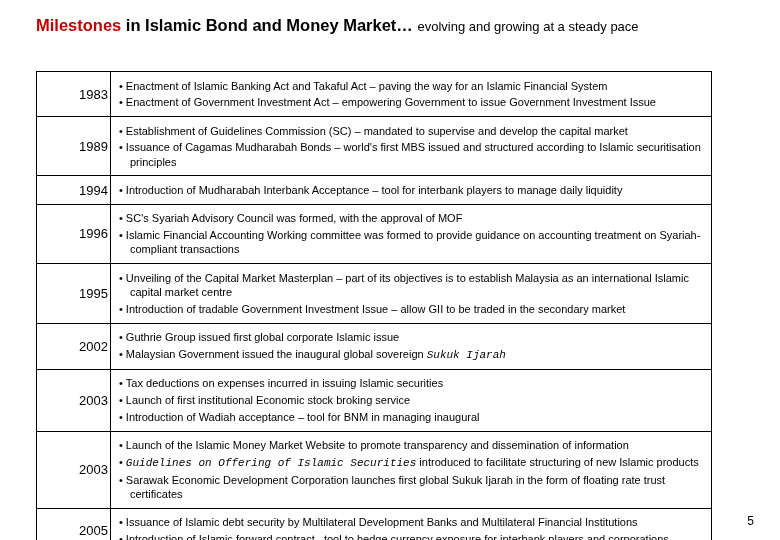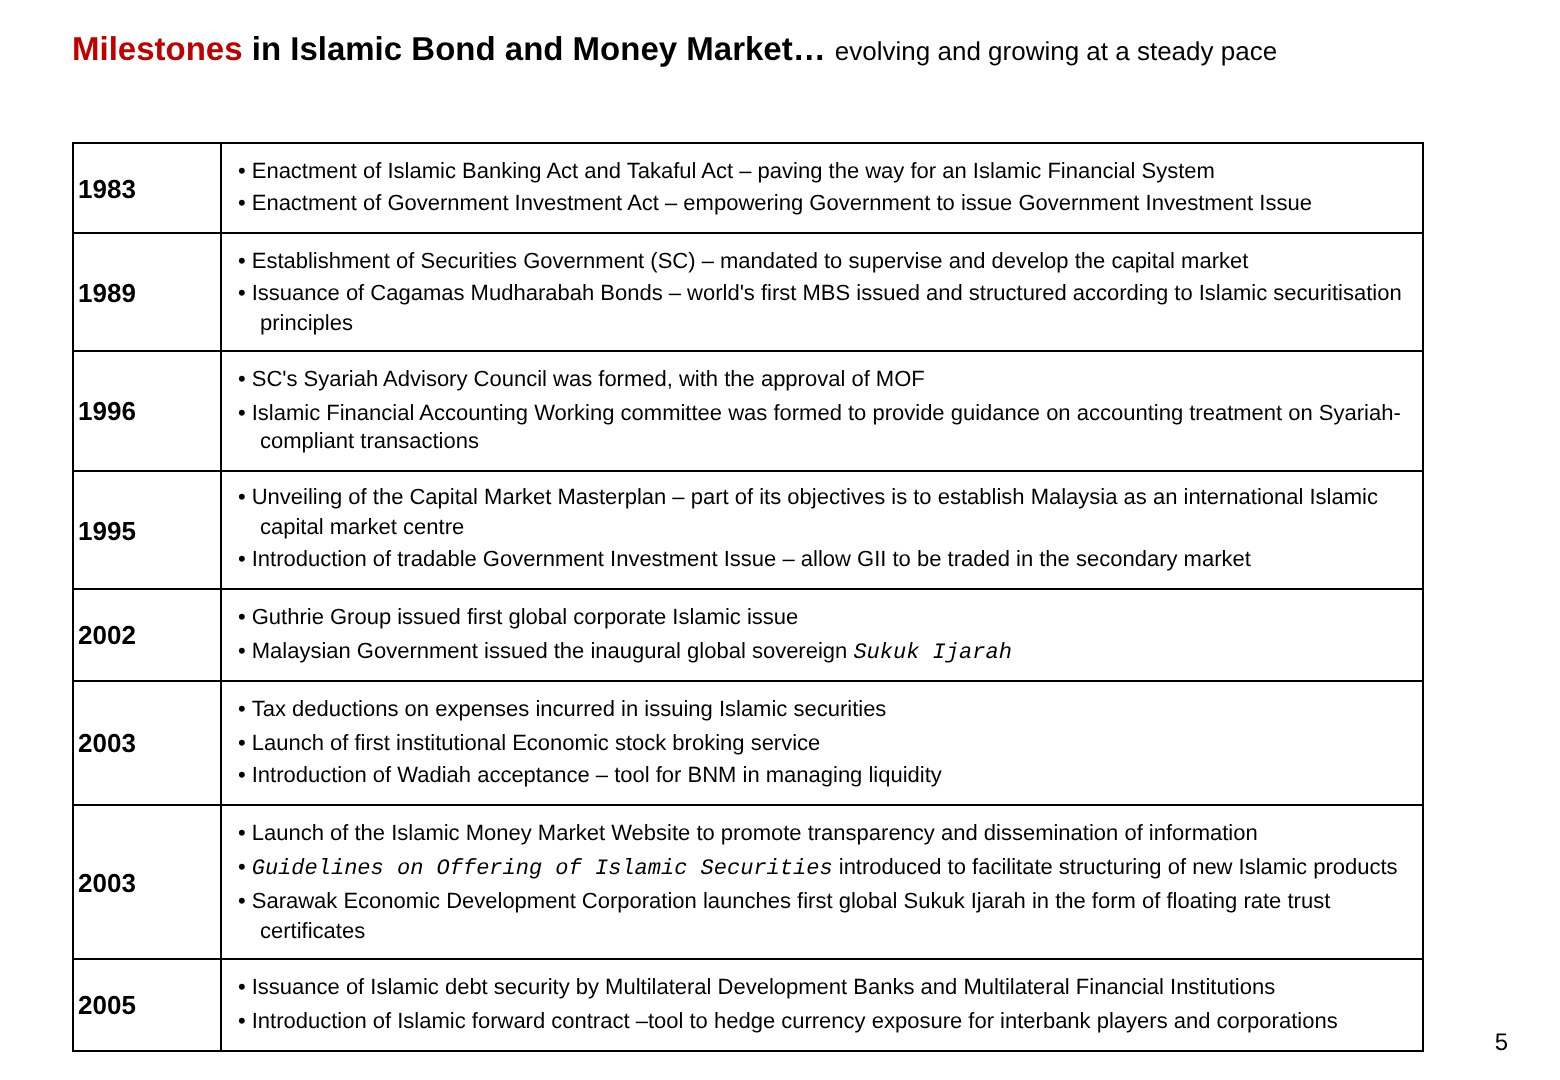--- a/index.html
+++ b/index.html
@@ -27,24 +27,24 @@
     position: absolute;
     top: 71px;
     left: 36px;
     width: 676px;
     border-collapse: collapse;
     table-layout: fixed;
   }
   table.milestones td { border: 1px solid #000000; }
   td.year {
     width: 74px;
-    text-align: left;
+    text-align: right;
     vertical-align: middle;
     font-size: 13px;
-    font-weight: bold;
+    font-weight: normal;
     padding: 4px 2px;
   }
   td.content {
     padding: 4px 10px 4px 8px;
     font-size: 11px;
     line-height: 1.3;
     vertical-align: middle;
   }
   .bullet {
     margin: 2.5px 0;
@@ -73,22 +73,28 @@
         <tr>
           <td class="year">1983</td>
           <td class="content">
             <div class="bullet"><span class="marker">•</span><span><span>Enactment of Islamic Banking Act and Takaful Act – paving the way for an Islamic Financial System</span></span></div>
             <div class="bullet"><span class="marker">•</span><span><span>Enactment of Government Investment Act – empowering Government to issue Government Investment Issue</span></span></div>
           </td>
         </tr>
         <tr>
           <td class="year">1989</td>
           <td class="content">
-            <div class="bullet"><span class="marker">•</span><span><span>Establishment of Securities Government (SC) – mandated to supervise and develop the capital market</span></span></div>
+            <div class="bullet"><span class="marker">•</span><span><span>Establishment of Guidelines Commission (SC) – mandated to supervise and develop the capital market</span></span></div>
             <div class="bullet"><span class="marker">•</span><span><span>Issuance of Cagamas Mudharabah Bonds – world's first MBS issued and structured according to Islamic securitisation principles</span></span></div>
+          </td>
+        </tr>
+        <tr>
+          <td class="year">1994</td>
+          <td class="content">
+            <div class="bullet"><span class="marker">•</span><span><span>Introduction of Mudharabah Interbank Acceptance – tool for interbank players to manage daily liquidity</span></span></div>
           </td>
         </tr>
         <tr>
           <td class="year">1996</td>
           <td class="content">
             <div class="bullet"><span class="marker">•</span><span><span>SC's Syariah Advisory Council was formed, with the approval of MOF</span></span></div>
             <div class="bullet"><span class="marker">•</span><span><span>Islamic Financial Accounting Working committee was formed to provide guidance on accounting treatment on Syariah-compliant transactions</span></span></div>
           </td>
         </tr>
         <tr>
@@ -103,21 +109,21 @@
           <td class="content">
             <div class="bullet"><span class="marker">•</span><span><span>Guthrie Group issued first global corporate Islamic issue</span></span></div>
             <div class="bullet"><span class="marker">•</span><span><span>Malaysian Government issued the inaugural global sovereign </span><span class="italic">Sukuk Ijarah</span></span></div>
           </td>
         </tr>
         <tr>
           <td class="year">2003</td>
           <td class="content">
             <div class="bullet"><span class="marker">•</span><span><span>Tax deductions on expenses incurred in issuing Islamic securities</span></span></div>
             <div class="bullet"><span class="marker">•</span><span><span>Launch of first institutional Economic stock broking service</span></span></div>
-            <div class="bullet"><span class="marker">•</span><span><span>Introduction of Wadiah acceptance – tool for BNM in managing liquidity</span></span></div>
+            <div class="bullet"><span class="marker">•</span><span><span>Introduction of Wadiah acceptance – tool for BNM in managing inaugural</span></span></div>
           </td>
         </tr>
         <tr>
           <td class="year">2003</td>
           <td class="content">
             <div class="bullet"><span class="marker">•</span><span><span>Launch of the Islamic Money Market Website to promote transparency and dissemination of information</span></span></div>
             <div class="bullet"><span class="marker">•</span><span><span class="italic">Guidelines on Offering of Islamic Securities</span><span> introduced to facilitate structuring of new Islamic products</span></span></div>
             <div class="bullet"><span class="marker">•</span><span><span>Sarawak Economic Development Corporation launches first global Sukuk Ijarah in the form of floating rate trust certificates</span></span></div>
           </td>
         </tr>

